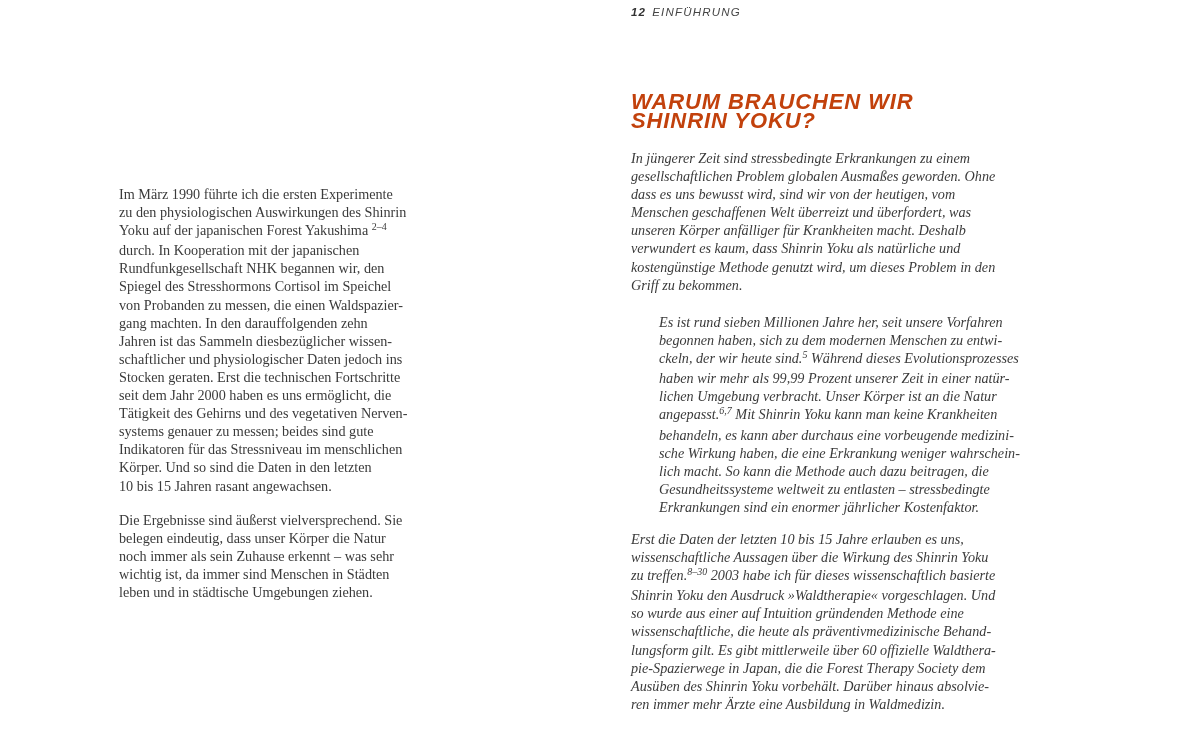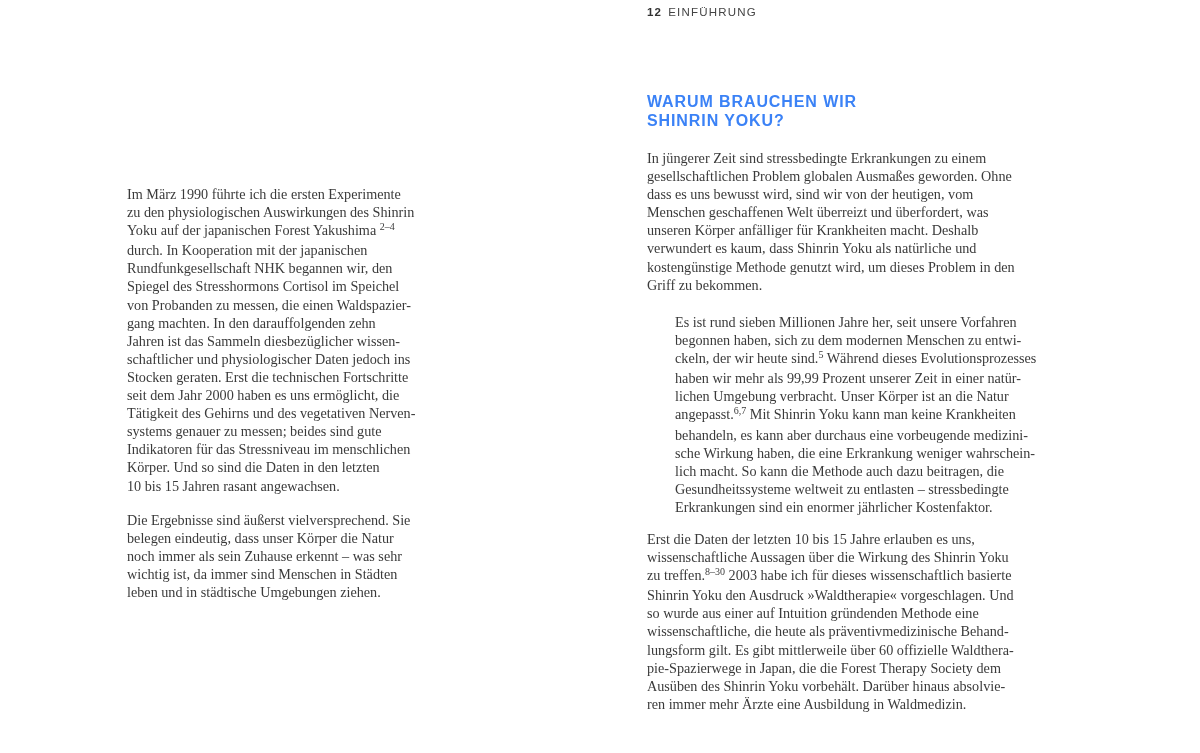--- a/index.html
+++ b/index.html
@@ -1,33 +1,33 @@
 <!DOCTYPE html>
 <html><head>
 <meta charset="utf-8">
 <style>
   html, body { margin: 0; padding: 0; }
   body {
     width: 1200px; height: 753px; background: #ffffff; position: relative; overflow: hidden;
     font-family: "Liberation Serif", "DejaVu Serif", serif; color: #3a3a3a;
   }
   .page { position: absolute; top: 0; height: 753px; }
-  .page-left { left: 16px; width: 600px; padding-left: 15px; }
-  .page-right { left: 600px; width: 600px; }
+  .page-left { left: 8px; width: 600px; padding-left: 15px; }
+  .page-right { left: 584px; width: 600px; font-style: italic; }
   .running-head {
     position: absolute; left: 47px; top: 6px;
     font-family: "Liberation Sans", "DejaVu Sans", sans-serif;
     font-size: 11.5px; letter-spacing: 1.2px; color: #444;
   }
   .running-head .num { font-weight: bold; margin-right: 6px; color: #333; }
   .heading {
     position: absolute; left: 47px; top: 92px; margin: 0;
     font-family: "Liberation Sans", "DejaVu Sans", sans-serif;
-    font-size: 16px; font-weight: bold; letter-spacing: 0.9px; line-height: 19px;
-    color: #3b82f6;
+    font-size: 22px; font-weight: bold; letter-spacing: 0.9px; line-height: 19px;
+    color: #c2410c;
   }
   .para { position: absolute; margin: 0; font-size: 14.2px; line-height: 18.1px; }
   .line { display: block; white-space: nowrap; }
   sup { font-size: 10px; vertical-align: 0; position: relative; top: -5px; }
   #lp1 { left: 111px; top: 185px; }
   #lp2 { left: 111px; top: 511px; }
   #rp1 { left: 47px; top: 149px; }
   #rp2 { left: 47px; top: 313px; margin-left: 28px; }
   #rp3 { left: 47px; top: 530px; }
 </style>

